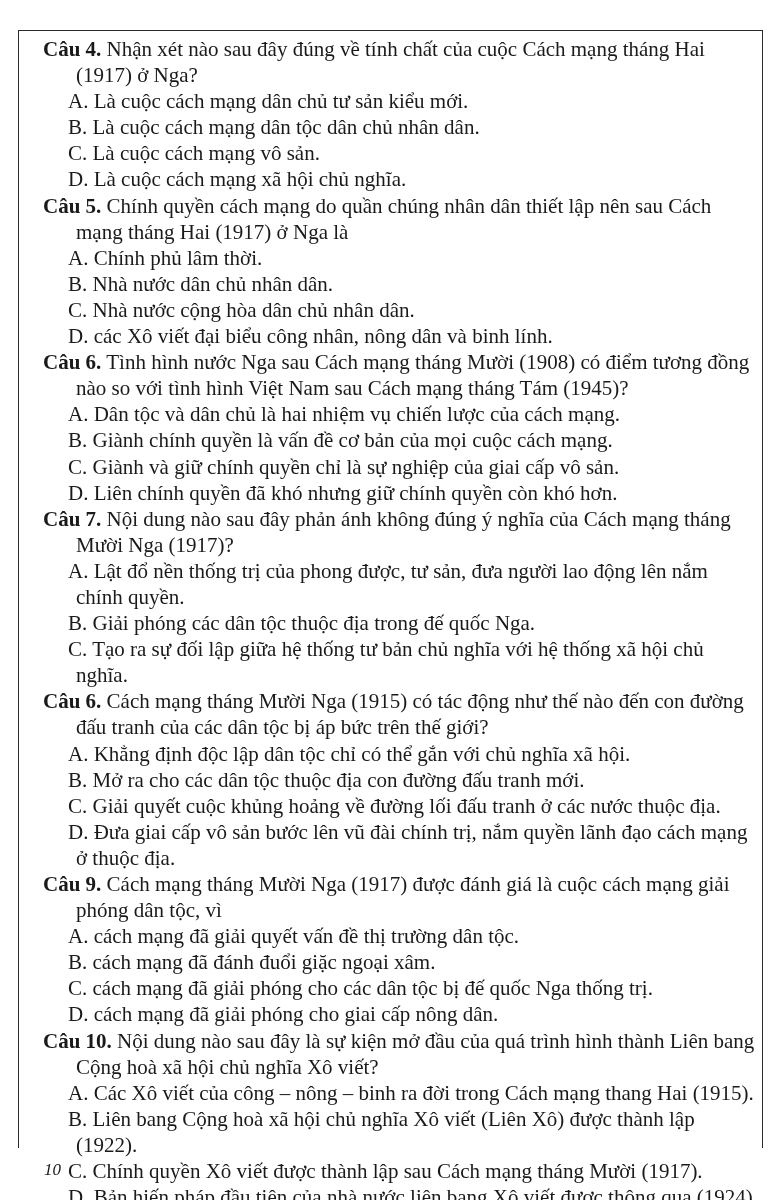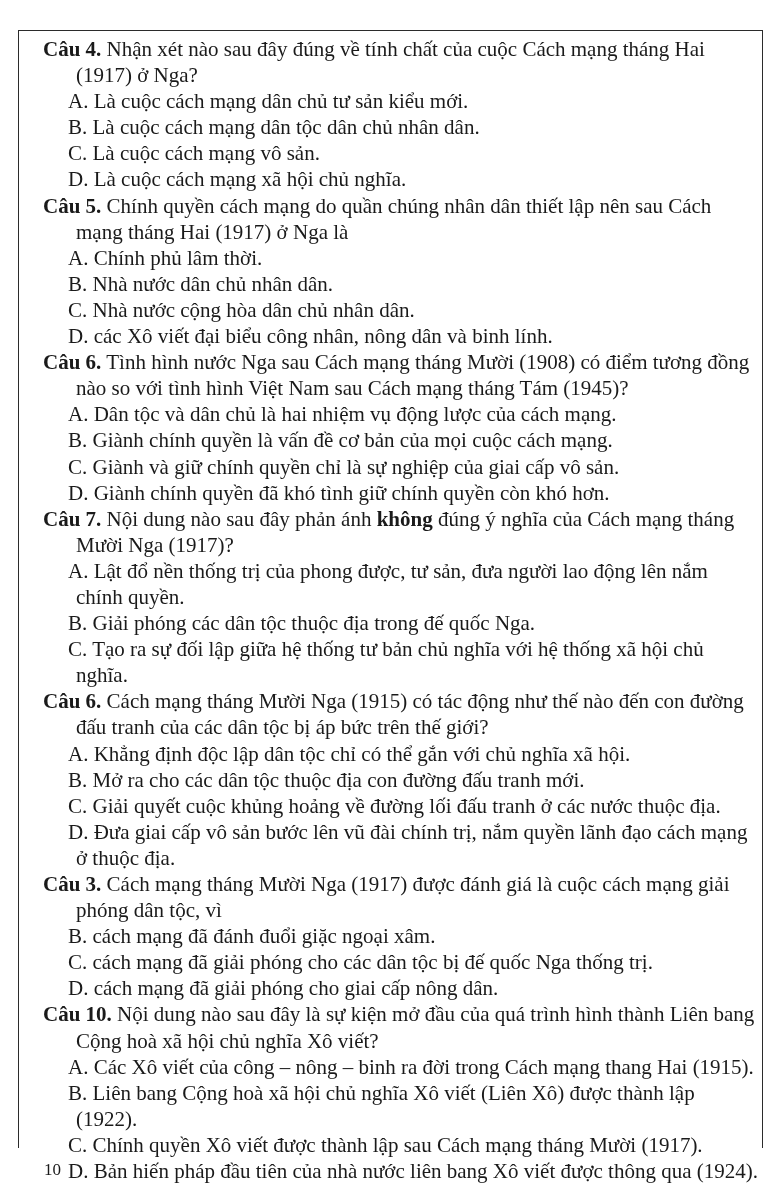--- a/index.html
+++ b/index.html
@@ -38,27 +38,28 @@
   p { margin: 0; }
   .stem {
     padding-left: 33px;
     text-indent: -33px;
   }
   .option {
     padding-left: 33px;
     text-indent: -8px;
   }
   .q-label { font-weight: 700; }
-  .bold { font-weight: 700; }
+  .bold { font-weight: 400; }
   .page-number {
     position: absolute;
     left: 44px;
     top: 1158px;
     font-size: 17px;
     line-height: 24px;
+    font-style: italic;
   }
 </style>
 </head>
 <body>
 
 <div class="frame">
   <div class="content">
 
     <div class="question">
       <p class="stem"><span class="q-label">Câu 4.</span> <span>Nhận xét nào sau đây đúng về tính chất của cuộc Cách mạng tháng Hai (1917) ở Nga?</span></p>
@@ -71,43 +72,44 @@
     <div class="question">
       <p class="stem"><span class="q-label">Câu 5.</span> <span>Chính quyền cách mạng do quần chúng nhân dân thiết lập nên sau Cách mạng tháng Hai (1917) ở Nga là</span></p>
       <p class="option">A. Chính phủ lâm thời.</p>
       <p class="option">B. Nhà nước dân chủ nhân dân.</p>
       <p class="option">C. Nhà nước cộng hòa dân chủ nhân dân.</p>
       <p class="option">D. các Xô viết đại biểu công nhân, nông dân và binh lính.</p>
     </div>
 
     <div class="question">
       <p class="stem"><span class="q-label">Câu 6.</span> <span>Tình hình nước Nga sau Cách mạng tháng Mười (1908) có điểm tương đồng nào so với tình hình Việt Nam sau Cách mạng tháng Tám (1945)?</span></p>
-      <p class="option">A. Dân tộc và dân chủ là hai nhiệm vụ động lược của cách mạng.</p>
+      <p class="option">A. Dân tộc và dân chủ là hai nhiệm vụ chiến lược của cách mạng.</p>
       <p class="option">B. Giành chính quyền là vấn đề cơ bản của mọi cuộc cách mạng.</p>
       <p class="option">C. Giành và giữ chính quyền chỉ là sự nghiệp của giai cấp vô sản.</p>
-      <p class="option">D. Giành chính quyền đã khó tình giữ chính quyền còn khó hơn.</p>
+      <p class="option">D. Liên chính quyền đã khó nhưng giữ chính quyền còn khó hơn.</p>
     </div>
 
     <div class="question">
       <p class="stem"><span class="q-label">Câu 7.</span> <span>Nội dung nào sau đây phản ánh </span><span class="bold">không</span><span> đúng ý nghĩa của Cách mạng tháng Mười Nga (1917)?</span></p>
       <p class="option">A. Lật đổ nền thống trị của phong được, tư sản, đưa người lao động lên nắm chính quyền.</p>
       <p class="option">B. Giải phóng các dân tộc thuộc địa trong đế quốc Nga.</p>
       <p class="option">C. Tạo ra sự đối lập giữa hệ thống tư bản chủ nghĩa với hệ thống xã hội chủ nghĩa.</p>
     </div>
 
     <div class="question">
       <p class="stem"><span class="q-label">Câu 6.</span> <span>Cách mạng tháng Mười Nga (1915) có tác động như thế nào đến con đường đấu tranh của các dân tộc bị áp bức trên thế giới?</span></p>
       <p class="option">A. Khẳng định độc lập dân tộc chỉ có thể gắn với chủ nghĩa xã hội.</p>
       <p class="option">B. Mở ra cho các dân tộc thuộc địa con đường đấu tranh mới.</p>
       <p class="option">C. Giải quyết cuộc khủng hoảng về đường lối đấu tranh ở các nước thuộc địa.</p>
       <p class="option">D. Đưa giai cấp vô sản bước lên vũ đài chính trị, nắm quyền lãnh đạo cách mạng ở thuộc địa.</p>
     </div>
 
     <div class="question">
-      <p class="stem"><span class="q-label">Câu 3.</span> <span>Cách mạng tháng Mười Nga (1917) được đánh giá là cuộc cách mạng giải phóng dân tộc, vì</span></p>
+      <p class="stem"><span class="q-label">Câu 9.</span> <span>Cách mạng tháng Mười Nga (1917) được đánh giá là cuộc cách mạng giải phóng dân tộc, vì</span></p>
+      <p class="option">A. cách mạng đã giải quyết vấn đề thị trường dân tộc.</p>
       <p class="option">B. cách mạng đã đánh đuổi giặc ngoại xâm.</p>
       <p class="option">C. cách mạng đã giải phóng cho các dân tộc bị đế quốc Nga thống trị.</p>
       <p class="option">D. cách mạng đã giải phóng cho giai cấp nông dân.</p>
     </div>
 
     <div class="question">
       <p class="stem"><span class="q-label">Câu 10.</span> <span>Nội dung nào sau đây là sự kiện mở đầu của quá trình hình thành Liên bang Cộng hoà xã hội chủ nghĩa Xô viết?</span></p>
       <p class="option">A. Các Xô viết của công – nông – binh ra đời trong Cách mạng thang Hai (1915).</p>
       <p class="option">B. Liên bang Cộng hoà xã hội chủ nghĩa Xô viết (Liên Xô) được thành lập (1922).</p>
       <p class="option">C. Chính quyền Xô viết được thành lập sau Cách mạng tháng Mười (1917).</p>

